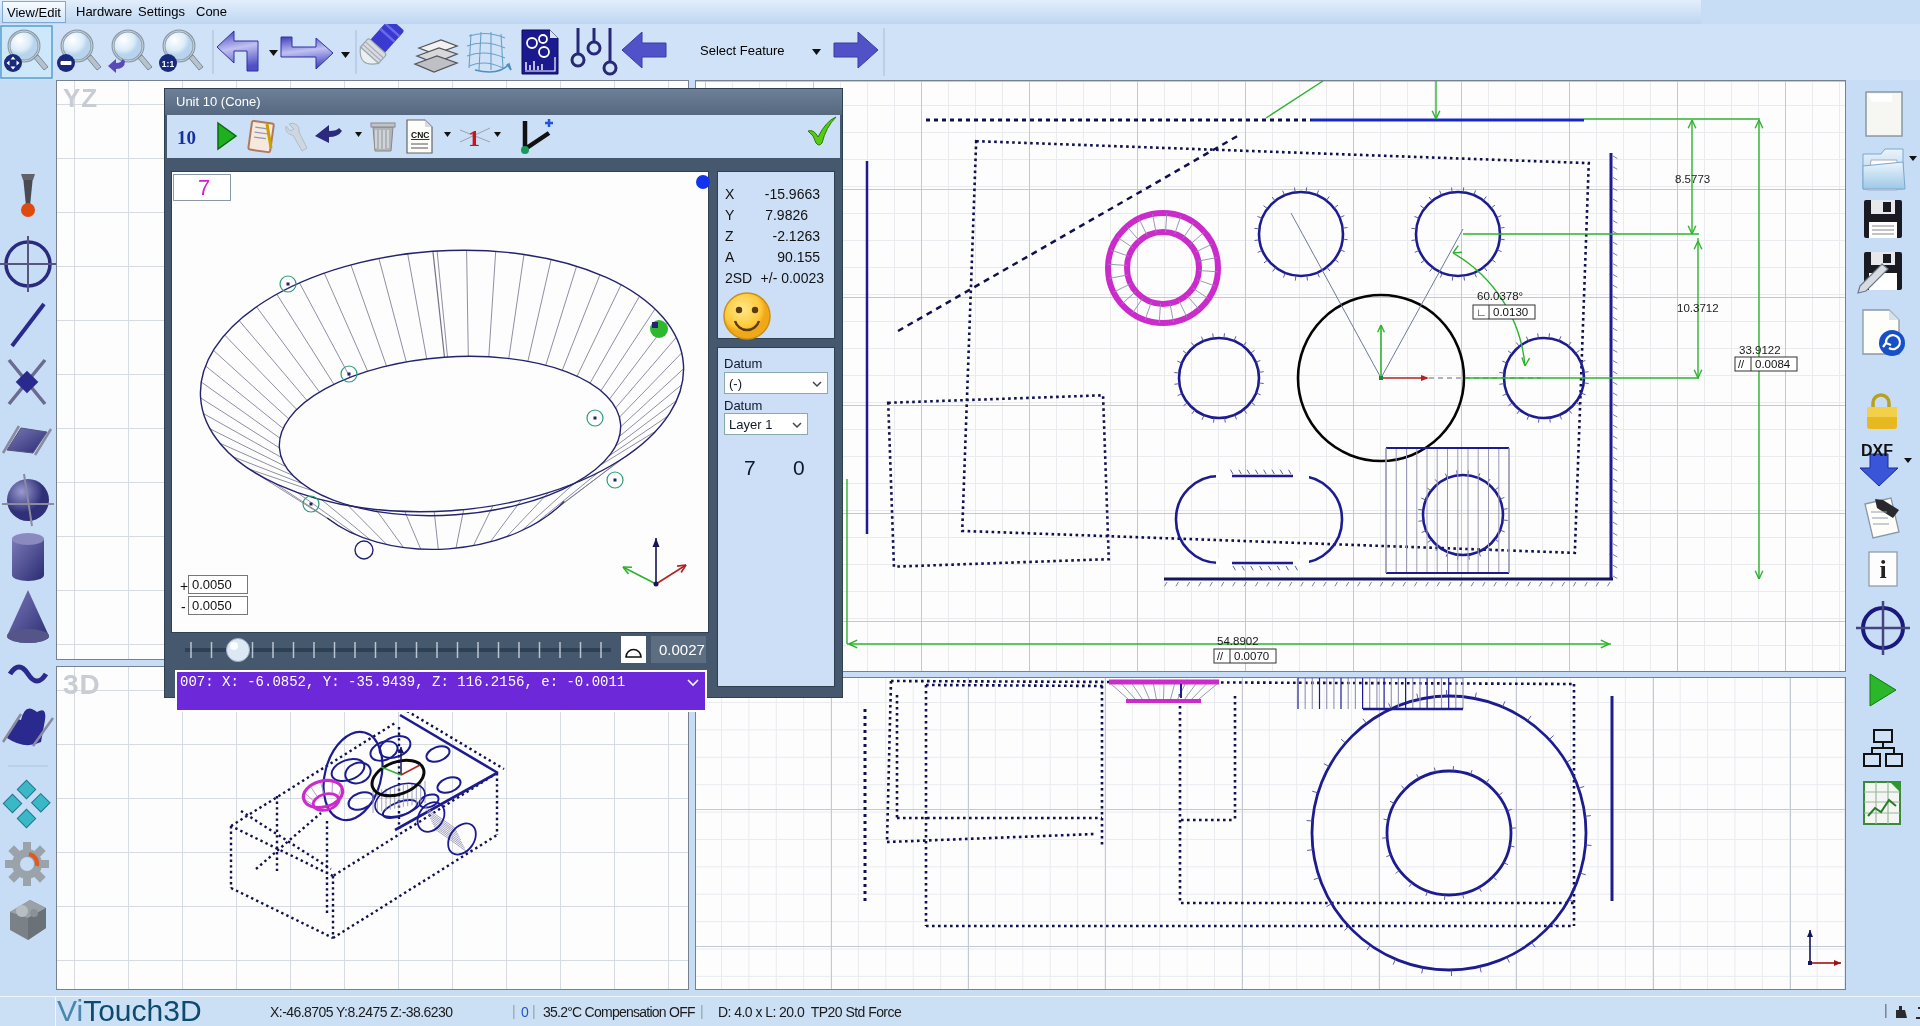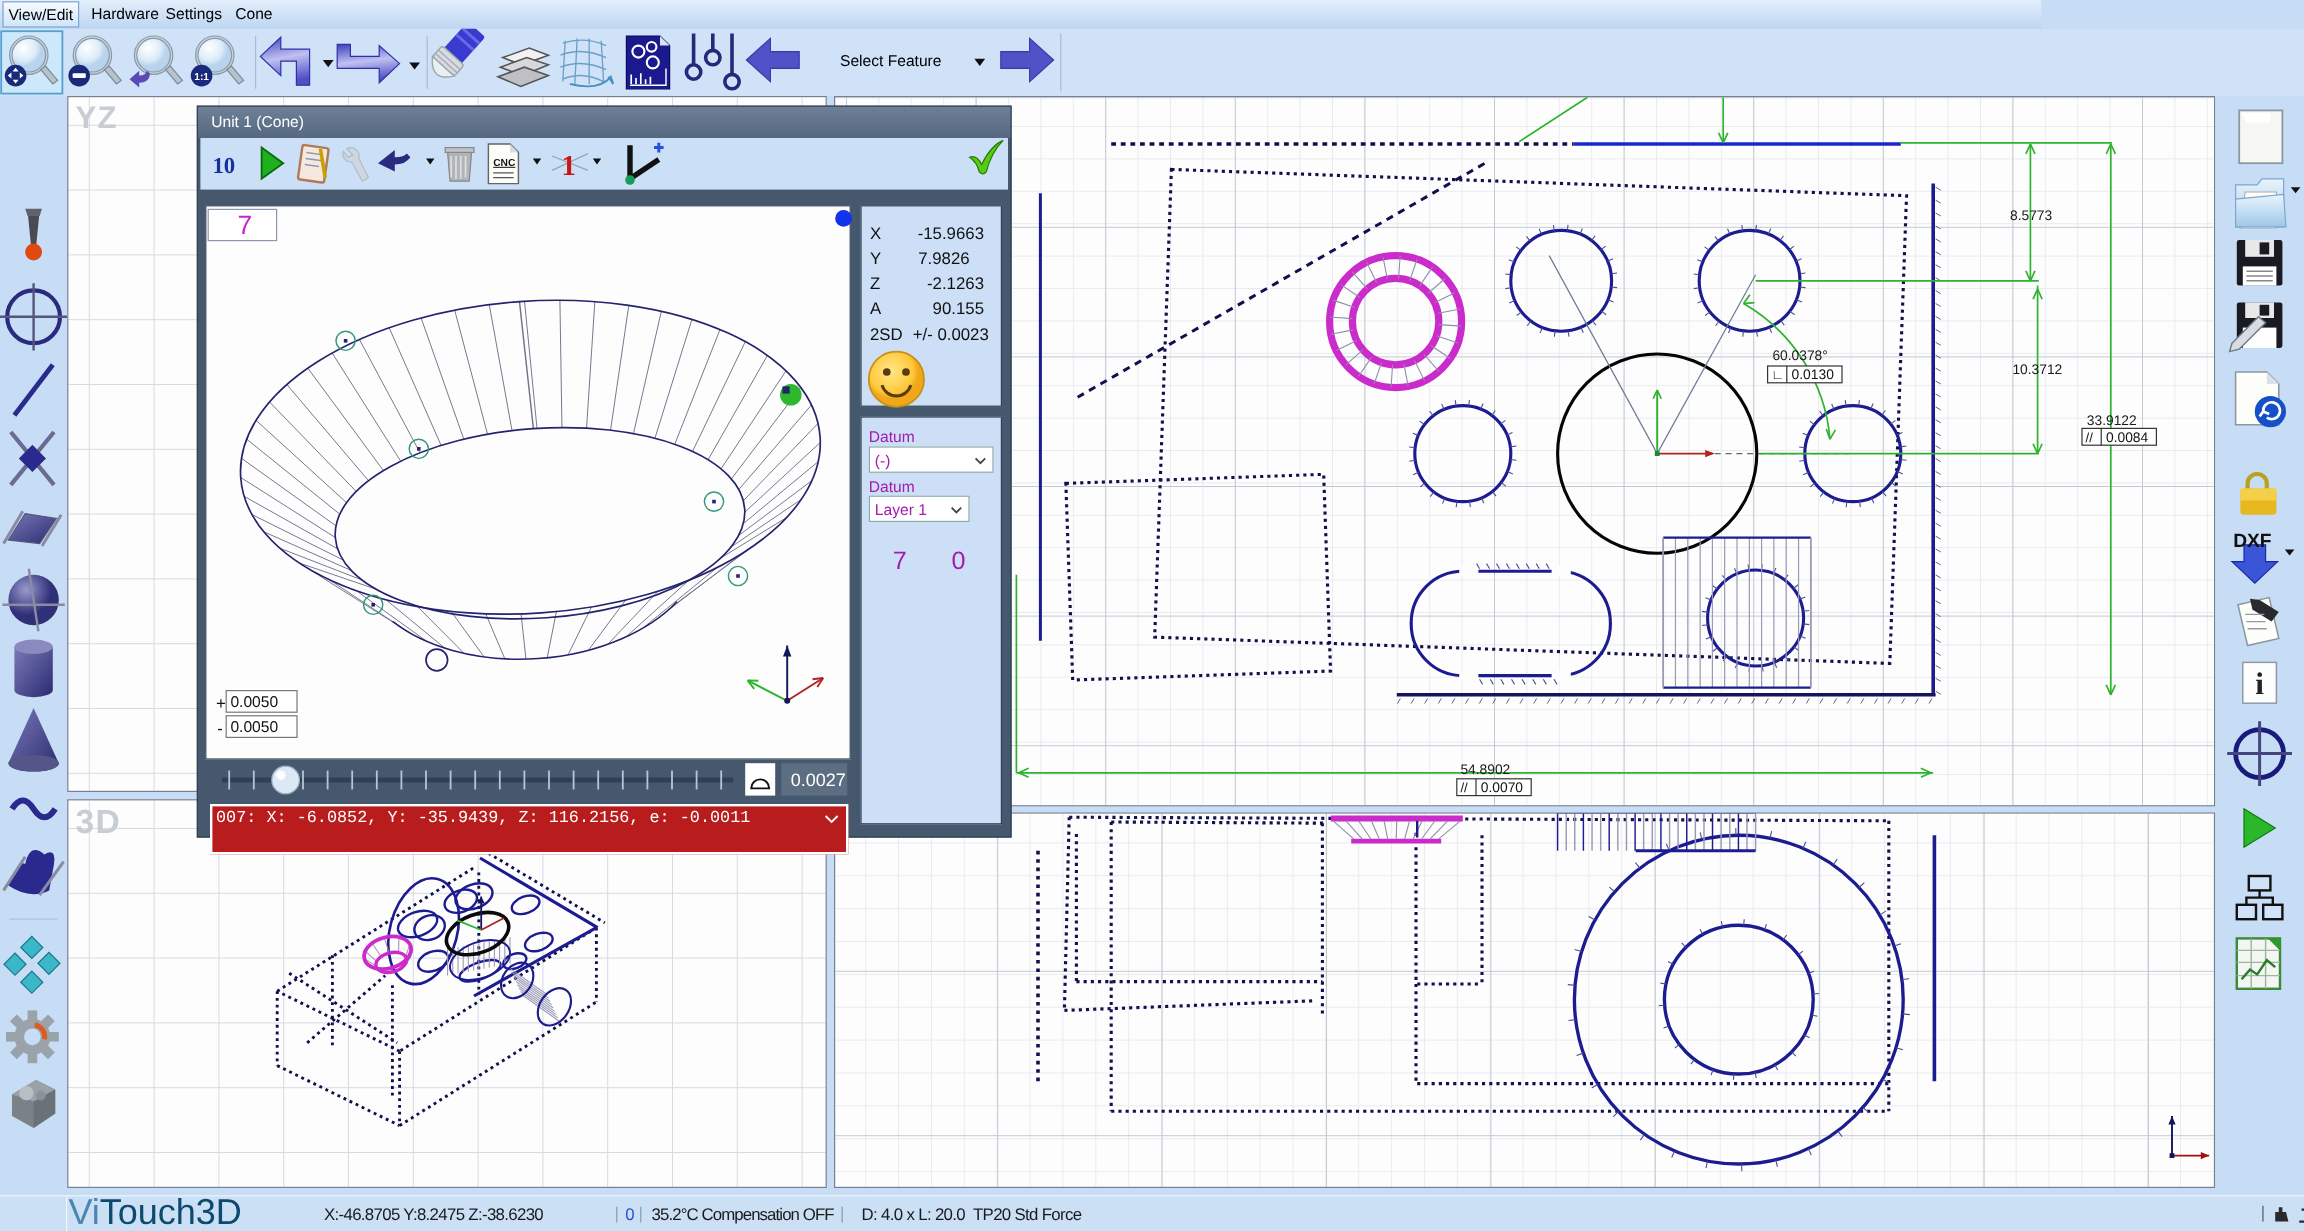--- a/index.html
+++ b/index.html
@@ -827,21 +827,21 @@
 <div class="abs" style="left:543px;top:7px;font-size:14px;letter-spacing:-0.75px;color:#1a1a1a">35.2°C Compensation OFF</div>
 <div class="abs" style="left:700px;top:6px;font-size:14px;color:#8aa">|</div>
 <div class="abs" style="left:718px;top:7px;font-size:14px;letter-spacing:-0.55px;color:#1a1a1a">D: 4.0 x L: 20.0&nbsp;&nbsp;TP20 Std Force</div>
 <div class="abs" style="left:1884px;top:5px;font-size:14px;color:#667">|</div>
 <svg width="40" height="24" style="position:absolute;left:1892px;top:3px">
 <path d="M 4 18 v -8 h 3 v -4 h 3 v 4 h 3 l 2 8 z" fill="#2a2a2e"></path>
 <path d="M 24 18 h 12 M 30 18 v -10 m -4 0 h 8 m -4 0 v -4" stroke="#2a2a2e" stroke-width="2" fill="none"></path>
 </svg>
 </div>
 <div class="abs" style="left:164px;top:88px;width:679px;height:610px;background:#46586e;border:1px solid #2e4052">
-    <div class="abs" style="left:0;top:0;width:677px;height:26px;background:linear-gradient(#6d8097,#556880);color:#fff;font-size:13px;line-height:26px;padding-left:11px">Unit 1 (Cone)</div>
+    <div class="abs" style="left:0;top:0;width:677px;height:26px;background:linear-gradient(#6d8097,#556880);color:#fff;font-size:13px;line-height:26px;padding-left:11px">Unit 10 (Cone)</div>
     <div class="abs" style="left:2px;top:26px;width:673px;height:43px;background:#cbdff7"></div>
     <svg width="673" height="43" style="position:absolute;left:2px;top:26px">
 <text x="10" y="29" font-size="19" font-weight="bold" fill="#16309e" font-family="Liberation Serif,serif">10</text>
 <path d="M 51 8 l 18 13 l -18 13 z" fill="#1fb01f" stroke="#0a6a0a" stroke-width="1.5"></path>
 <g transform="translate(83,7)">
  <rect x="0" y="0" width="22" height="29" rx="2" fill="#f6e8dc" stroke="#b07a5a" stroke-width="2" transform="rotate(8 11 15)"></rect>
  <path d="M 4 6 h 14 M 4 11 h 14 M 4 16 h 12" stroke="#8899bb" stroke-width="1.2" transform="rotate(8 11 15)"></path>
  <path d="M 17 2 l 4 24" stroke="#c8a000" stroke-width="3"></path>
 </g>
 <g transform="translate(116,7)" opacity="0.75">
@@ -985,21 +985,21 @@
       <line x1="389.0" y1="9" x2="389.0" y2="25" stroke="#b8c4d2" stroke-width="1.5"></line>
       <line x1="409.5" y1="9" x2="409.5" y2="25" stroke="#b8c4d2" stroke-width="1.5"></line>
       <line x1="430.0" y1="9" x2="430.0" y2="25" stroke="#b8c4d2" stroke-width="1.5"></line>
       <circle cx="67" cy="17" r="11.5" fill="#dce8f4" stroke="#9ab0c8" stroke-width="1"></circle>
       <circle cx="63" cy="13" r="4" fill="#fff" opacity="0.9"></circle>
       <rect x="450" y="3" width="25" height="27" fill="#fff"></rect>
       <path d="M 455 24 a 7.5 7.5 0 0 1 15 0 z" fill="none" stroke="#111" stroke-width="1.6"></path>
       <rect x="480" y="3" width="55" height="27" fill="#5d6e82"></rect>
       <text x="488" y="22" font-size="15" fill="#fff" font-family="Liberation Sans,sans-serif">0.0027</text>
     </svg>
-    <div class="abs" style="left:10px;top:581px;width:532px;height:42px;background:#b91c1c;border:2px solid #fff;color:#fff;font-family:'Liberation Mono',monospace;font-size:14px;line-height:21px;padding-left:3px">007: X:  -6.0852,  Y: -35.9439,  Z: 116.2156,  e: -0.0011<svg width="12" height="8" style="position:absolute;right:6px;top:7px">
+    <div class="abs" style="left:10px;top:581px;width:532px;height:42px;background:#6d28d9;border:2px solid #fff;color:#fff;font-family:'Liberation Mono',monospace;font-size:14px;line-height:21px;padding-left:3px">007: X:  -6.0852,  Y: -35.9439,  Z: 116.2156,  e: -0.0011<svg width="12" height="8" style="position:absolute;right:6px;top:7px">
         <path d="M 1 1 l 5 5 l 5 -5" stroke="#fff" stroke-width="1.6" fill="none"></path>
       </svg></div>
     <div class="abs" style="left:552px;top:82px;width:118px;height:168px;background:#cddff6;border:1px solid #2e4052;font-size:14px;color:#111">
 <div class="abs" style="left:7px;top:14px">X</div>
       <div class="abs" style="right:14px;top:14px">-15.9663</div>
 <div class="abs" style="left:7px;top:35px">Y</div>
       <div class="abs" style="right:26px;top:35px">7.9826</div>
 <div class="abs" style="left:7px;top:56px">Z</div>
       <div class="abs" style="right:14px;top:56px">-2.1263</div>
 <div class="abs" style="left:7px;top:77px">A</div>
@@ -1013,21 +1013,21 @@
             <stop offset="0.8" stop-color="#ffc83a"></stop>
             <stop offset="1" stop-color="#f0a818"></stop>
           </radialGradient>
         </defs>
 <circle cx="25" cy="25" r="23" fill="url(#smg)" stroke="#c89018" stroke-width="1.5"></circle>
 <circle cx="17" cy="19" r="3.2" fill="#5a3a10"></circle>
         <circle cx="33" cy="19" r="3.2" fill="#5a3a10"></circle>
 <path d="M 13 30 a 12.5 12.5 0 0 0 24 0" fill="none" stroke="#5a3a10" stroke-width="2.5"></path>
 </svg>
 </div>
-    <div class="abs" style="left:552px;top:258px;width:118px;height:340px;background:#cddff6;border:1px solid #2e4052;font-size:13px;color:#a21caf">
+    <div class="abs" style="left:552px;top:258px;width:118px;height:340px;background:#cddff6;border:1px solid #2e4052;font-size:13px;color:#0f172a">
 <div class="abs" style="left:6px;top:8px">Datum</div>
 <div class="abs" style="left:6px;top:24px;width:104px;height:22px;background:#fff;border:1px solid #8aa">
  <span style="position:absolute;left:4px;top:3px">(-)</span>
  <svg width="10" height="7" style="position:absolute;right:5px;top:8px">
           <path d="M 1 1 l 4 4 l 4 -4" stroke="#444" stroke-width="1.5" fill="none"></path>
         </svg>
       </div>
 <div class="abs" style="left:6px;top:50px">Datum</div>
 <div class="abs" style="left:6px;top:65px;width:84px;height:22px;background:#fff;border:1px solid #8aa">
  <span style="position:absolute;left:4px;top:3px">Layer 1</span>

